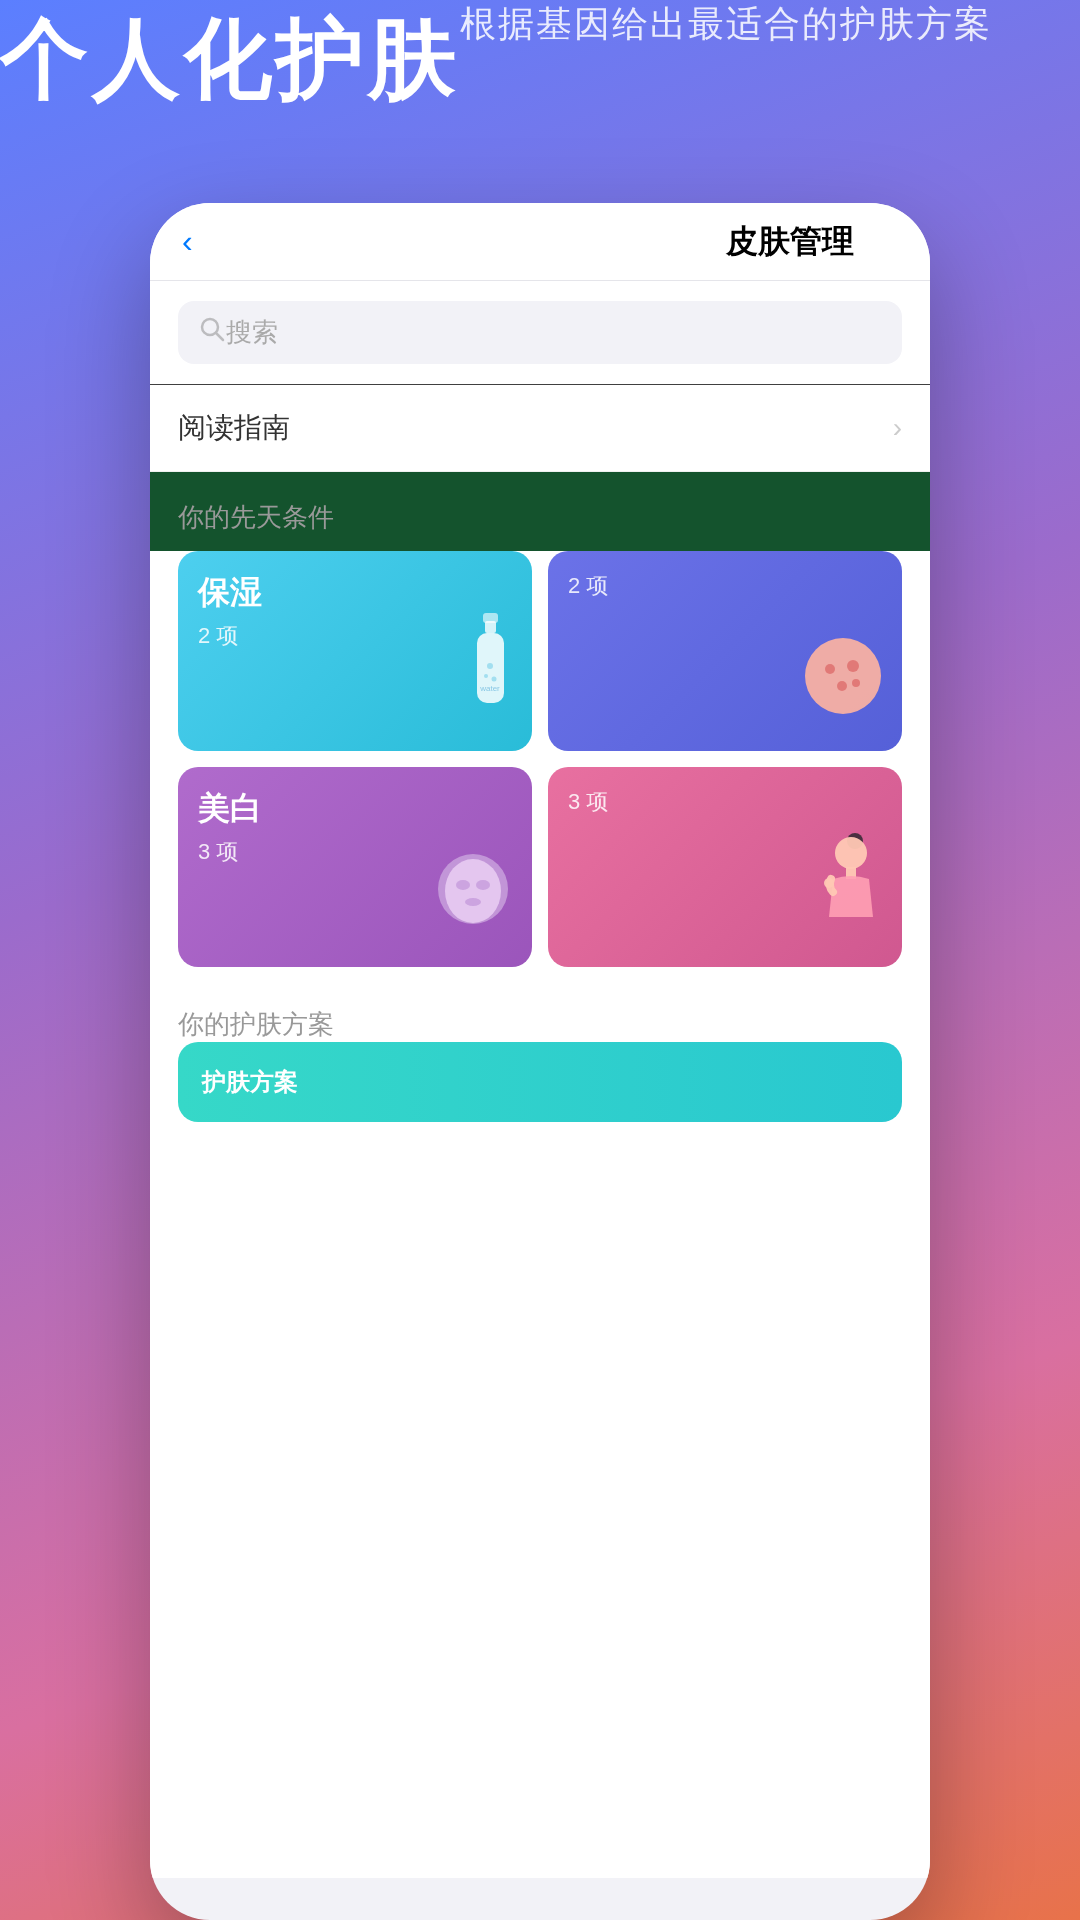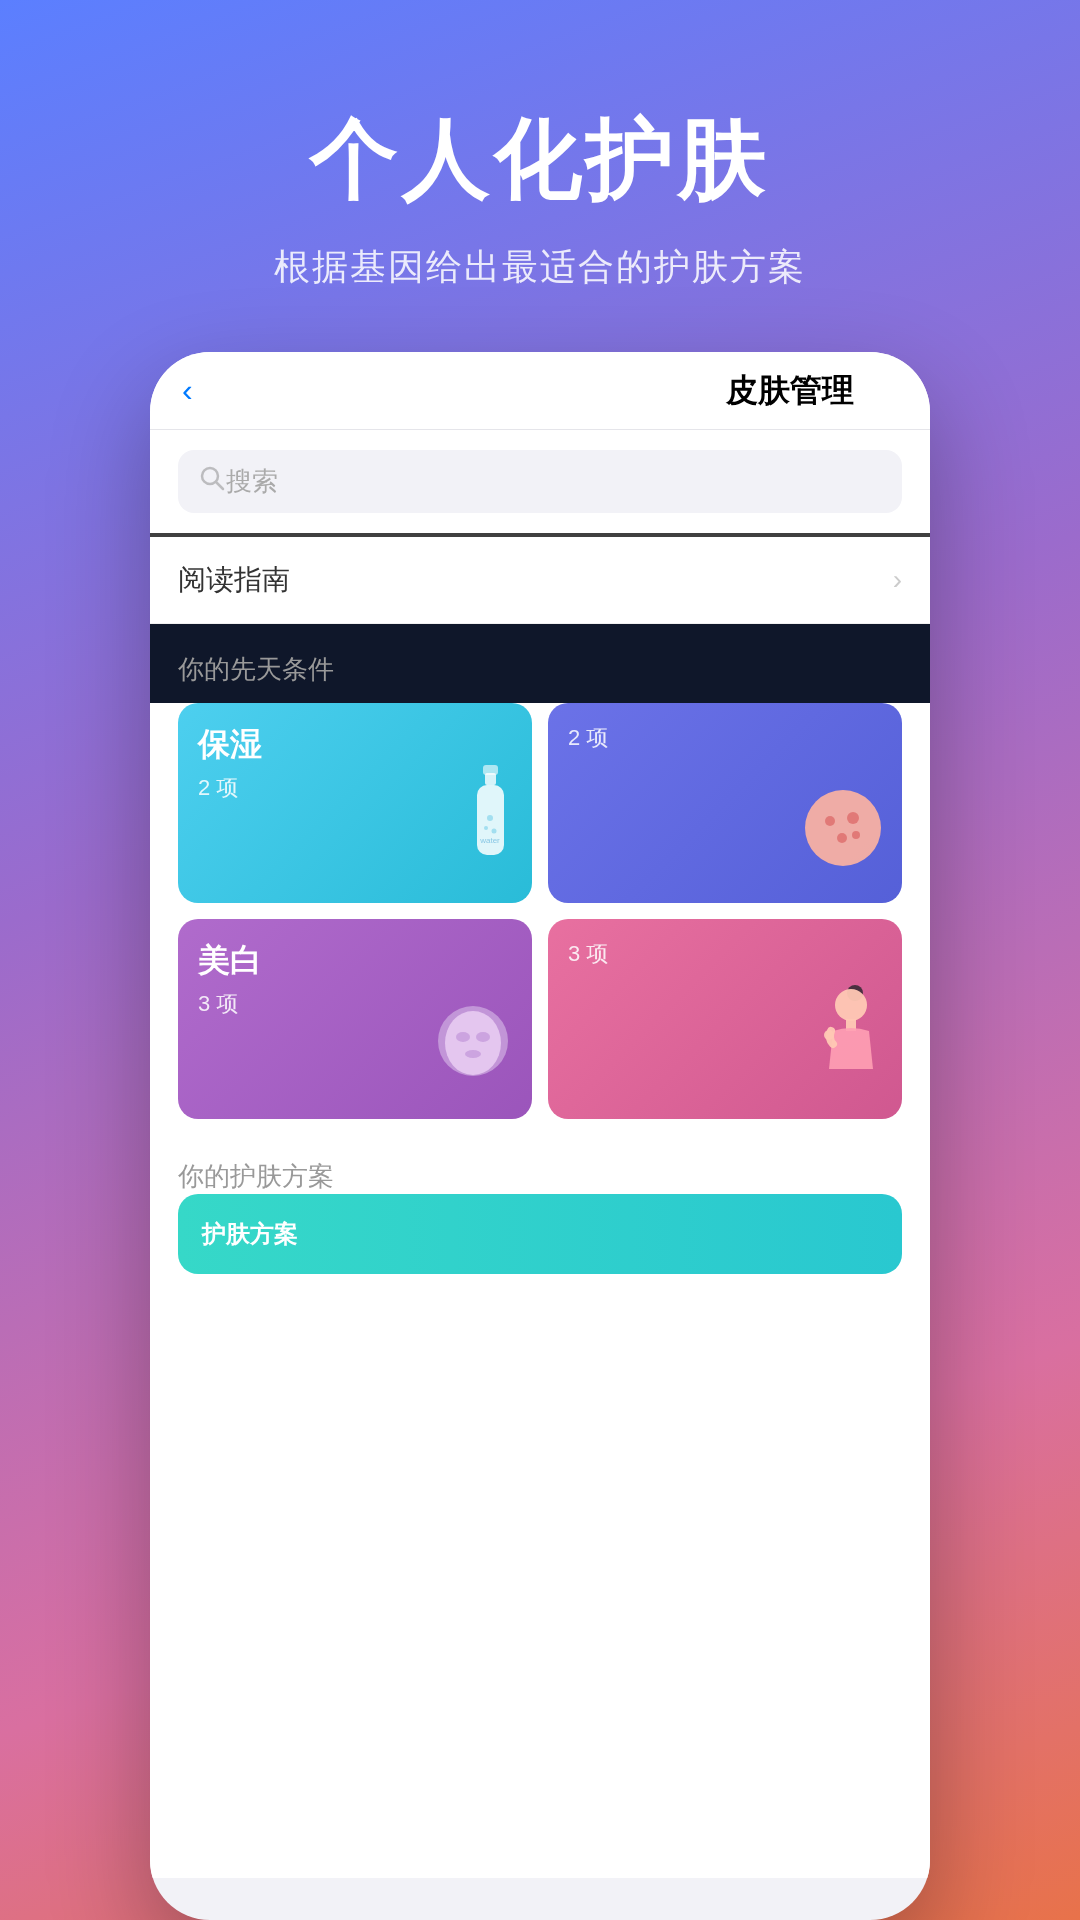--- a/index.html
+++ b/index.html
@@ -12,23 +12,22 @@
       display: flex;
       flex-direction: column;
       align-items: center;
       font-family: -apple-system, "PingFang SC", "Hiragino Sans GB", "Microsoft YaHei", sans-serif;
       overflow: hidden;
     }
 
     .hero-section {
       width: 100%;
       display: flex;
-      flex-direction: column;
-      align-items: center;
-      padding-top: 100px;
+      flex-direction: row;
+      align-items: flex-start;
       padding-bottom: 60px;
     }
 
     .hero-title {
       font-size: 88px;
       font-weight: 700;
       color: white;
       letter-spacing: 4px;
       margin-bottom: 24px;
     }
@@ -176,38 +175,38 @@
       color: #aaa;
     }
 
     
     .reading-guide-row {
       display: flex;
       justify-content: space-between;
       align-items: center;
       padding: 24px 28px;
       background: white;
-      border-top: 4px solid #404040;
+      border-top: 1px solid #404040;
       border-bottom: 1px solid #f0f0f0;
     }
 
     .reading-guide-label {
       font-size: 28px;
       color: #333;
     }
 
     .chevron-right {
       font-size: 28px;
       color: #ccc;
     }
 
     
     .section {
       padding: 28px 28px 16px;
-      background: #0f172a;
+      background: #14532d;
     }
 
     .section-title {
       font-size: 26px;
       color: #999;
       margin-bottom: 20px;
     }
 
     
     .cards-grid {

